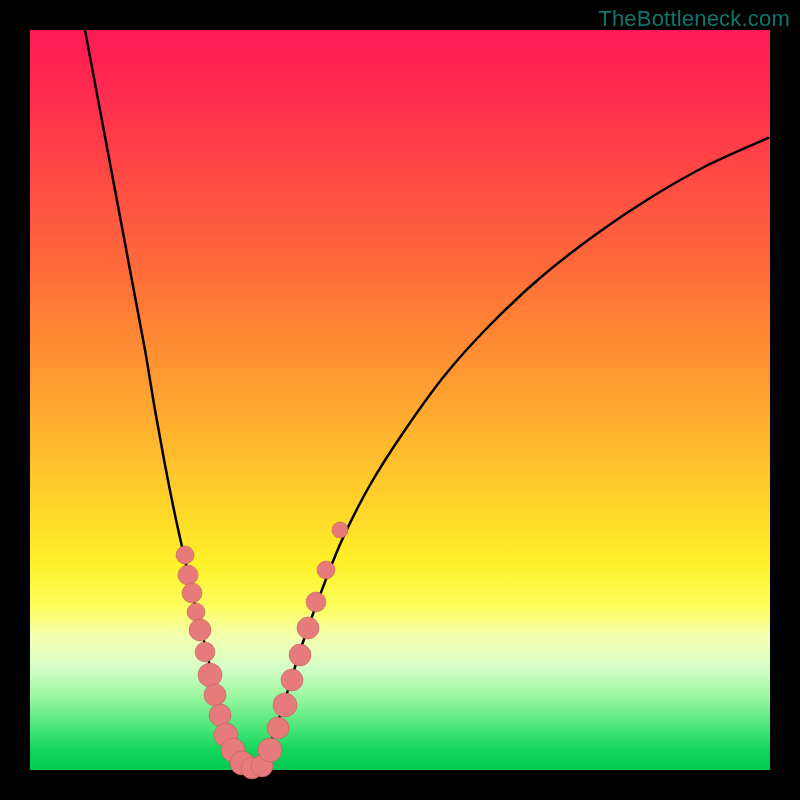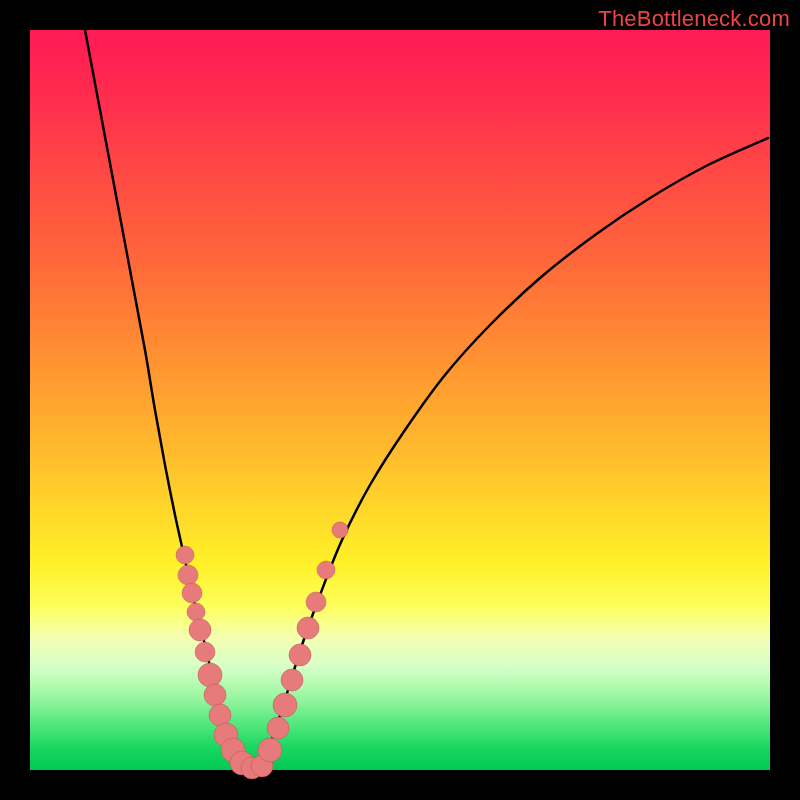--- a/index.html
+++ b/index.html
@@ -34,21 +34,21 @@
       #9cf7a2 90%,
       #4fe77b 94%,
       #18d760 97%,
       #00c951 100%
     );
   }
   .watermark {
     position: absolute;
     top: 6px;
     right: 10px;
-    color: #ef4444;
+    color: #0f766e;
     font-size: 22px;
     letter-spacing: 0.2px;
     user-select: none;
     z-index: 5;
   }
   svg.overlay {
     position: absolute;
     left: 30px;
     top: 30px;
     width: 740px;

